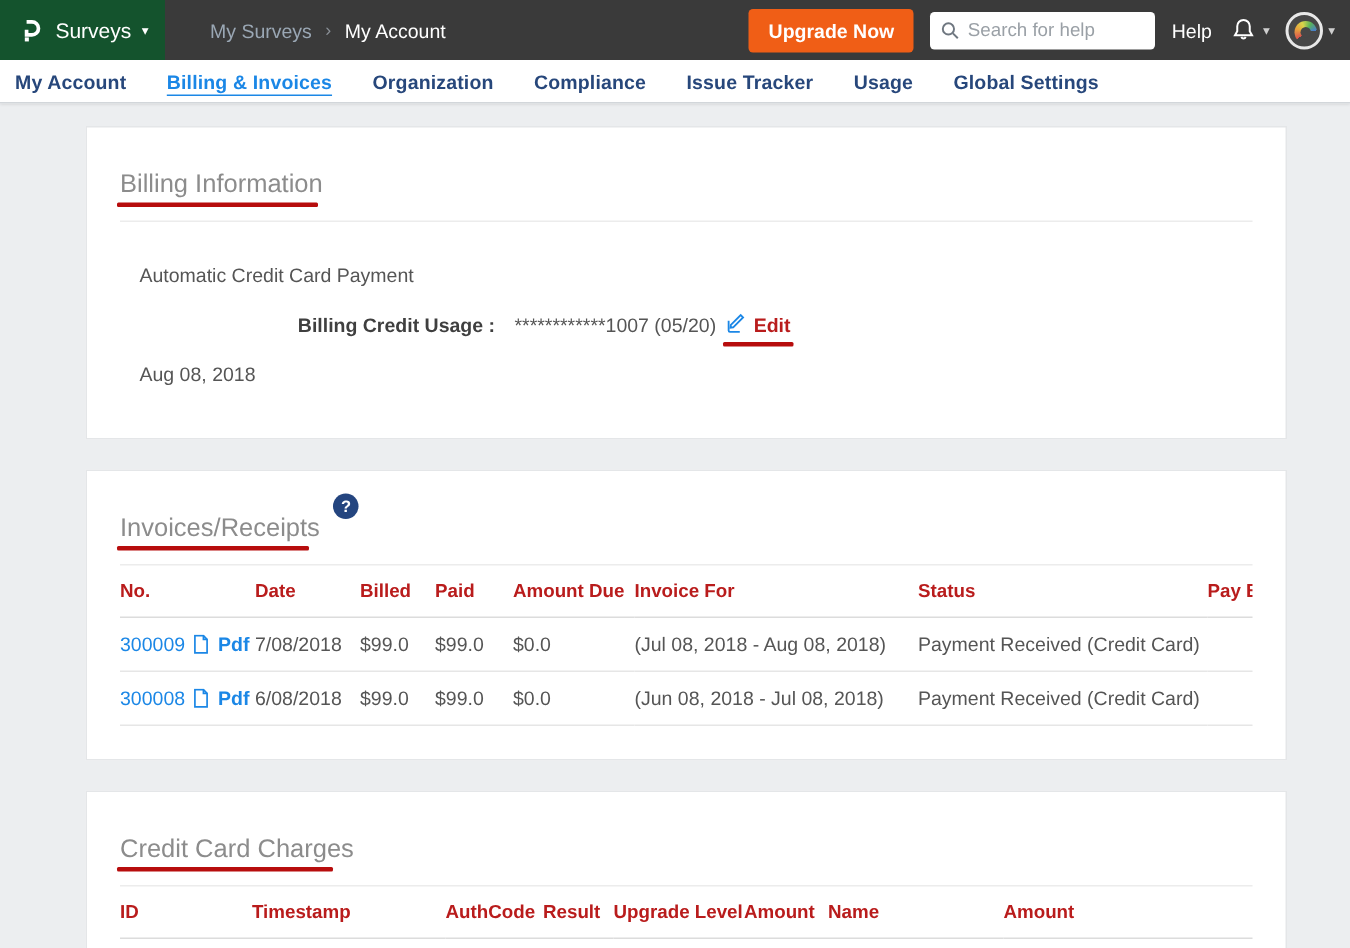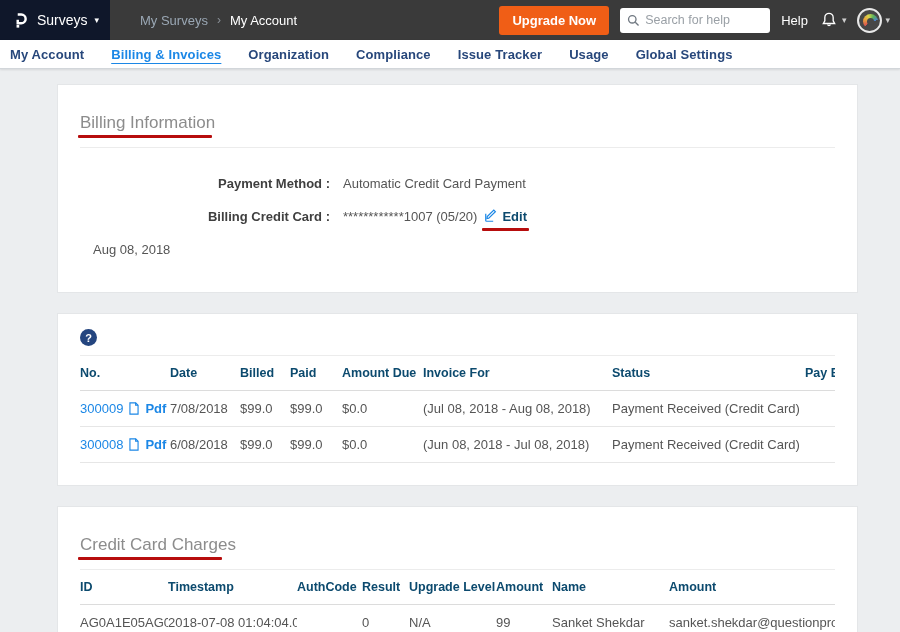--- a/index.html
+++ b/index.html
@@ -1,21 +1,21 @@
 <!DOCTYPE html>
 <html><head>
 <meta charset="utf-8">
 <style>
   * { margin:0; padding:0; box-sizing:border-box; }
   body { font-family:"Liberation Sans", sans-serif; }
   .stage { width:900px; height:632px; overflow:hidden; background:#eceef0; }
 
   
   .topbar { height:40px; background:#3a3a3a; display:flex; align-items:center; }
-  .brand { width:110px; height:40px; background:#0f172a; display:flex; align-items:center; justify-content:center; gap:7px; color:#fff; cursor:pointer; flex:0 0 auto; }
+  .brand { width:110px; height:40px; background:#14532d; display:flex; align-items:center; justify-content:center; gap:7px; color:#fff; cursor:pointer; flex:0 0 auto; }
   .brand-label { font-size:14px; }
   .caret { font-size:9px; color:#fff; line-height:1; }
   .caret.gray { color:#cfcfcf; }
   .breadcrumb { margin-left:30px; display:flex; align-items:center; gap:9px; font-size:13px; }
   .crumb { color:#9aa7b4; }
   .crumb.current { color:#ffffff; }
   .crumb-sep { color:#8a9097; font-size:12px; }
   .topbar-right { margin-left:auto; display:flex; align-items:center; gap:11px; padding-right:10px; }
   .upgrade-btn { background:#f05e16; border:none; color:#fff; font-family:inherit; font-weight:700; font-size:13px; padding:7px 13px; border-radius:3px; cursor:pointer; }
   .search-box { background:#fff; border-radius:3px; width:150px; height:25px; display:flex; align-items:center; padding:0 7px; gap:5px; }
@@ -40,26 +40,26 @@
   .section-title { font-size:17px; color:#8c8c8c; font-weight:400;margin-top:15px; }
   .red-line { height:3px; background:#b70d0d; border-radius:1px; margin-top:2px; }
   .help-badge { width:17px; height:17px; border-radius:50%; background:#24457f; color:#fff; font-size:11px; font-weight:700; display:flex; align-items:center; justify-content:center; margin-top:2px; cursor:pointer; }
 
   
   .info-rows { padding:12px 0 20px; }
   .info-row { display:flex; align-items:center; margin:13px 0; min-height:20px; }
   .info-label { width:250px; text-align:right; font-size:13px; font-weight:700; color:#3f3f3f; flex:0 0 auto; }
   .info-value { margin-left:13px; font-size:13px; color:#555; display:flex; align-items:center; gap:7px; }
   .edit-wrap { position:relative; display:inline-flex; align-items:center; gap:4px; cursor:pointer; }
-  .edit-link { color:#0c4a6e; font-weight:700; font-size:13px; text-decoration:none; }
+  .edit-link { color:#b91c1c; font-weight:700; font-size:13px; text-decoration:none; }
   .edit-underline { position:absolute; left:-2px; right:-2px; bottom:-7px; height:3px; background:#b70d0d; border-radius:1px; }
 
   
   table { width:100%; border-collapse:collapse; table-layout:fixed; font-size:13px; }
-  th { text-align:left; font-size:12.5px; font-weight:700; color:#0c4a6e; padding:10px 10px 10px 0; border-bottom:1px solid #dcdcdc; white-space:nowrap; overflow:hidden; }
+  th { text-align:left; font-size:12.5px; font-weight:700; color:#b91c1c; padding:10px 10px 10px 0; border-bottom:1px solid #dcdcdc; white-space:nowrap; overflow:hidden; }
   td { padding:10px 10px 10px 0; border-bottom:1px solid #e6e6e6; color:#555; white-space:nowrap; overflow:hidden; }
   .tbl-pad-bottom { height:22px; }
   .link-blue { color:#1b87e6; text-decoration:none; cursor:pointer; }
   .no-cell { display:flex; align-items:center; gap:5px; }
   .pdf-label { font-weight:700; }
 
   svg { display:block; }
 </style>
 </head>
 <body>
@@ -128,25 +128,24 @@
 
     <div class="card">
       <div class="section-head">
         <div>
           <div class="section-title">Billing Information</div>
           <div class="red-line" style="width:134px; margin-left:-2px;"></div>
         </div>
       </div>
       <div class="info-rows">
         <div class="info-row">
-          <div class="info-label">Payment Method :</div>
           <div class="info-value">Automatic Credit Card Payment</div>
         </div>
         <div class="info-row">
-          <div class="info-label">Billing Credit Card :</div>
+          <div class="info-label">Billing Credit Usage :</div>
           <div class="info-value">
             <span>************1007 (05/20)</span>
             <span class="edit-wrap">
               <span>
                 <svg width="14" height="14" viewBox="0 0 16 16">
                     <path d="M2 5.5V13a1 1 0 0 0 1 1h7.5" fill="none" stroke="#1b87e6" stroke-width="1.4"></path>
                     <path d="M5.5 10.5 13 3l-1.8-1.8L3.7 8.7 3.4 10.8z" fill="none" stroke="#1b87e6" stroke-width="1.4"></path>
                   </svg>
               </span>
               <a class="edit-link">Edit</a>
@@ -155,20 +154,24 @@
           </div>
         </div>
         <div class="info-row">
           <div class="info-value">Aug 08, 2018</div>
         </div>
       </div>
     </div>
 
     <div class="card">
       <div class="section-head">
+        <div>
+          <div class="section-title">Invoices/Receipts</div>
+          <div class="red-line" style="width:128px; margin-left:-2px;"></div>
+        </div>
         <span class="help-badge">?</span>
       </div>
       <table>
         <colgroup>
           <col style="width:90px">
             <col style="width:70px">
             <col style="width:50px">
             <col style="width:52px">
           <col style="width:81px">
             <col style="width:189px">

